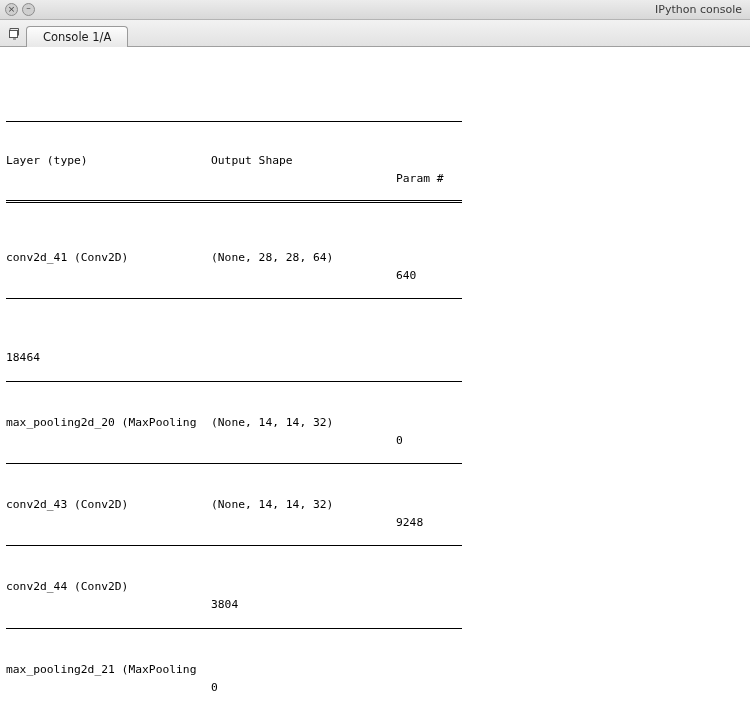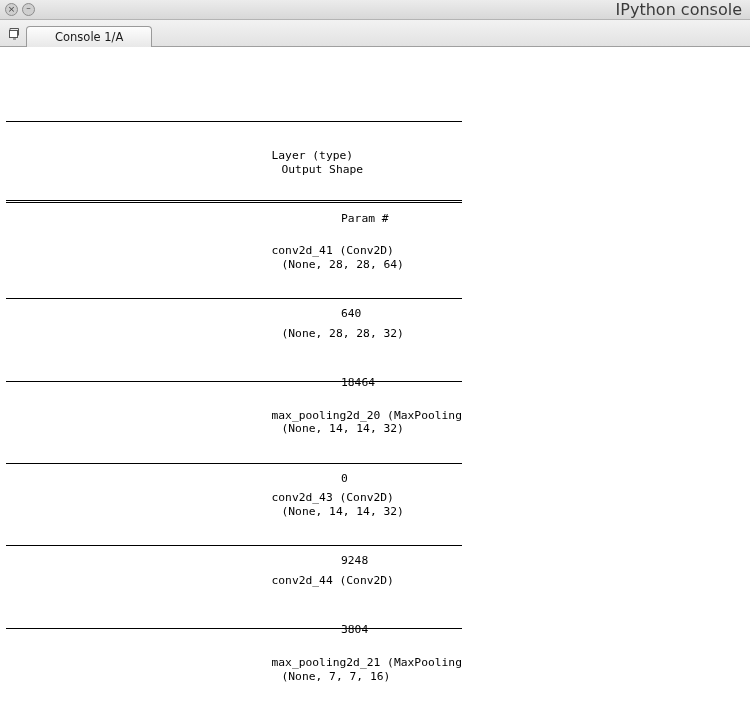--- a/index.html
+++ b/index.html
@@ -62,21 +62,21 @@
     font-size: 9px;
     transform: translateY(-1px);
   }
   .titlebar-title {
     position: absolute;
     right: 8px;
     top: 0;
     height: 19px;
     line-height: 19px;
     font-family: "DejaVu Sans", sans-serif;
-    font-size: 16px;
+    font-size: 11px;
     color: #3a3a3a;
   }
   
   .tabbar {
     height: 26px;
     background: linear-gradient(to bottom, #f2f2f2 0%, #e2e2e2 100%);
     border-bottom: 1px solid #9f9f9f;
     display: flex;
     align-items: flex-end;
     padding-left: 4px;
@@ -87,21 +87,21 @@
     width: 22px;
     height: 22px;
     display: flex;
     align-items: center;
     justify-content: center;
     margin-bottom: 1px;
   }
   .tab {
     height: 20px;
     line-height: 20px;
-    padding: 0 28px;
+    padding: 0 16px;
     background: linear-gradient(to bottom, #fdfdfd 0%, #e8e8e8 100%);
     border: 1px solid #9a9a9a;
     border-bottom: none;
     border-radius: 4px 4px 0 0;
     font-family: "DejaVu Sans", sans-serif;
     font-size: 11.5px;
     color: #1a1a1a;
     margin-bottom: -1px;
   }
   
@@ -128,21 +128,20 @@
     width: 456px;
   }
   .rule.double {
     border-top: 3px double #000;
     height: 0;
   }
   .trow {
     display: flex;
     height: 27px;
     align-items: center;
-    flex-direction: column;
   }
   .trow.head {
     height: 24px;
   }
   .c1 { width: 205px; }
   .c2 { width: 185px; }
   .c3 { width: 66px; margin-top: 36px; }
 </style>
 </head>
 <body>
@@ -179,21 +178,20 @@
       </div>
       <hr class="rule double">
 
       <div class="trow">
         <span class="c1">conv2d_41 (Conv2D)</span>
         <span class="c2">(None, 28, 28, 64)</span>
         <span class="c3">640</span>
       </div>
       <hr class="rule">
       <div class="trow">
-        <span class="c2">(None, 28, 28, 32)</span>
         <span class="c3">18464</span>
       </div>
       <hr class="rule">
       <div class="trow">
         <span class="c1">max_pooling2d_20 (MaxPooling</span>
         <span class="c2">(None, 14, 14, 32)</span>
         <span class="c3">0</span>
       </div>
       <hr class="rule">
       <div class="trow">
@@ -202,21 +200,20 @@
         <span class="c3">9248</span>
       </div>
       <hr class="rule">
       <div class="trow">
         <span class="c1">conv2d_44 (Conv2D)</span>
         <span class="c3">3804</span>
       </div>
       <hr class="rule">
       <div class="trow">
         <span class="c1">max_pooling2d_21 (MaxPooling</span>
-        <span class="c2">(None, 7, 7, 16)</span>
         <span class="c3">0</span>
       </div>
       
       
       
       
       
       
       
       

